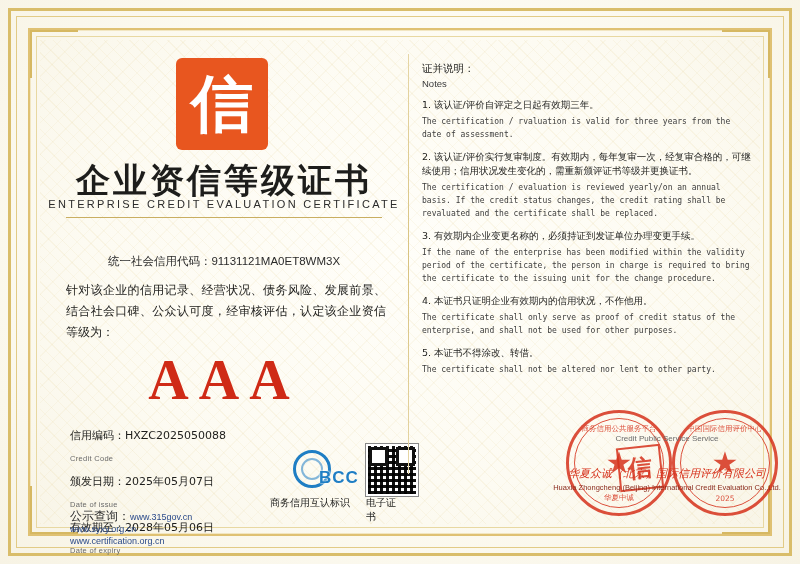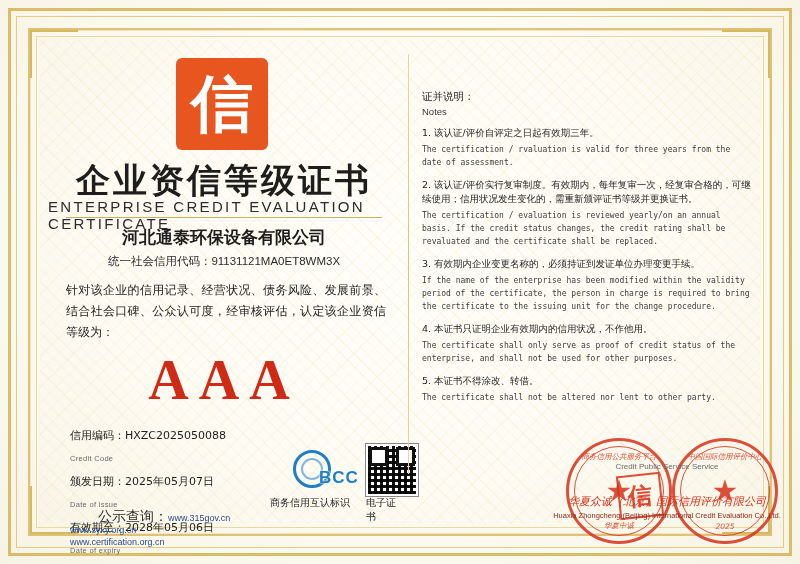--- a/index.html
+++ b/index.html
@@ -62,22 +62,22 @@
   .seal-logo .glyph{
     color:#fff;font-size:62px;line-height:62px;
     font-family:"DejaVu Sans", sans-serif;font-weight:bold;
   }
   .title-cn{
     position:absolute;left:0;top:110px;width:352px;text-align:center;
     font-size:34px;font-weight:bold;letter-spacing:3px;color:#1d1d1b;
     font-family:"DejaVu Sans", sans-serif;
   }
   .title-en{
-    position:absolute;left:0;top:150px;width:352px;text-align:left;
-    font-size:15px;letter-spacing:2.3px;color:#2b2b2b;
+    position:absolute;left:0;top:150px;width:352px;text-align:center;
+    font-size:11px;letter-spacing:2.3px;color:#2b2b2b;
   }
   .rule{
     position:absolute;left:18px;top:169px;width:316px;height:1px;background:#c9ae61;
   }
   .company{
     position:absolute;left:0;top:178px;width:352px;text-align:center;
     font-size:17px;font-weight:bold;color:#1d1d1b;
     font-family:"DejaVu Sans", sans-serif;
   }
   .uscc{
@@ -97,21 +97,21 @@
   .fields{
     position:absolute;left:22px;top:380px;width:200px;
   }
   .field{margin-bottom:11px;}
   .field .cn{font-size:11px;color:#1d1d1b;font-family:"DejaVu Sans", sans-serif;}
   .field .en{font-size:7.5px;color:#6a6a6a;letter-spacing:.3px;margin-top:11px;}
   .pubquery{
     position:absolute;left:22px;top:462px;width:210px;
     font-size:9px;color:#2b2b2b;line-height:12px;
   }
-  .pubquery .lbl{font-size:14px;font-family:"DejaVu Sans", sans-serif;margin-left:28px;}
+  .pubquery .lbl{font-size:12px;font-family:"DejaVu Sans", sans-serif;}
   .pubquery .url{color:#2b4a8a;}
 
   
   .bcc{
     position:absolute;left:245px;top:400px;width:66px;height:40px;
     display:flex;align-items:flex-end;
   }
   .bcc .ring{
     width:38px;height:38px;border-radius:50%;
     border:3px solid #1f7ec4;box-sizing:border-box;
@@ -148,21 +148,21 @@
   .cap2{left:318px;}
 
   
   .divider{
     position:absolute;left:360px;top:6px;width:1px;height:420px;
     background:linear-gradient(#e6d6a6,#d8c27f,#e6d6a6);
   }
 
   
   .right{
-    position:absolute;left:374px;top:14px;width:330px;margin-top:28px;
+    position:absolute;left:374px;top:14px;width:330px;
   }
   .notes-h{font-size:10.5px;color:#1d1d1b;font-family:"DejaVu Sans", sans-serif;}
   .notes-h2{font-size:9.5px;color:#3a3a3a;margin-top:2px;}
   .note{margin-top:9px;}
   .note .cn{font-size:9.5px;color:#1d1d1b;line-height:14px;font-family:"DejaVu Sans", sans-serif;}
   .note .en{font-size:8px;color:#3c3c3c;line-height:13px;margin-top:3px;font-family:"DejaVu Sans Mono", monospace;}
 
   
   .stamp{
     position:absolute;width:100px;height:100px;border-radius:50%;
@@ -173,21 +173,20 @@
     position:absolute;left:5px;top:5px;right:5px;bottom:5px;
     border:1px solid #d6321c;border-radius:50%;
   }
   .stamp .star{
     position:absolute;left:50%;top:50%;transform:translate(-50%,-50%);
     font-size:30px;line-height:30px;color:#d6321c;
   }
   .stamp .arc-top,.stamp .arc-bot{
     position:absolute;left:0;width:100px;text-align:center;font-size:7.5px;
     font-family:"DejaVu Sans", sans-serif;
-    font-style:italic;
   }
   .stamp .arc-top{top:11px;}
   .stamp .arc-bot{bottom:10px;}
   #stamp-left{left:144px;top:348px;}
   #stamp-right{left:250px;top:348px;}
   .stamp-sq{
     position:absolute;left:196px;top:384px;width:40px;height:40px;
     border:2px solid #d6321c;color:#d6321c;opacity:.85;
     display:flex;align-items:center;justify-content:center;
     font-size:24px;font-family:"DejaVu Sans", sans-serif;font-weight:bold;
@@ -221,21 +220,20 @@
 
     <div class="left">
       <div class="seal-logo">
         <span class="glyph">信</span>
       </div>
 
       <div class="title-cn">企业资信等级证书</div>
       <div class="title-en">ENTERPRISE CREDIT EVALUATION CERTIFICATE</div>
       <div class="rule"></div>
 
-      <div class="company">河北通泰环保设备有限公司</div>
       <div class="uscc">统一社会信用代码：91131121MA0ET8WM3X</div>
 
       <div class="body-text">针对该企业的信用记录、经营状况、债务风险、发展前景、结合社会口碑、公众认可度，经审核评估，认定该企业资信等级为：</div>
 
       <div class="grade">AAA</div>
 
       <div class="fields">
         <div class="field">
           <div class="cn">信用编码：HXZC2025050088</div>
           <div class="en">Credit Code</div>

